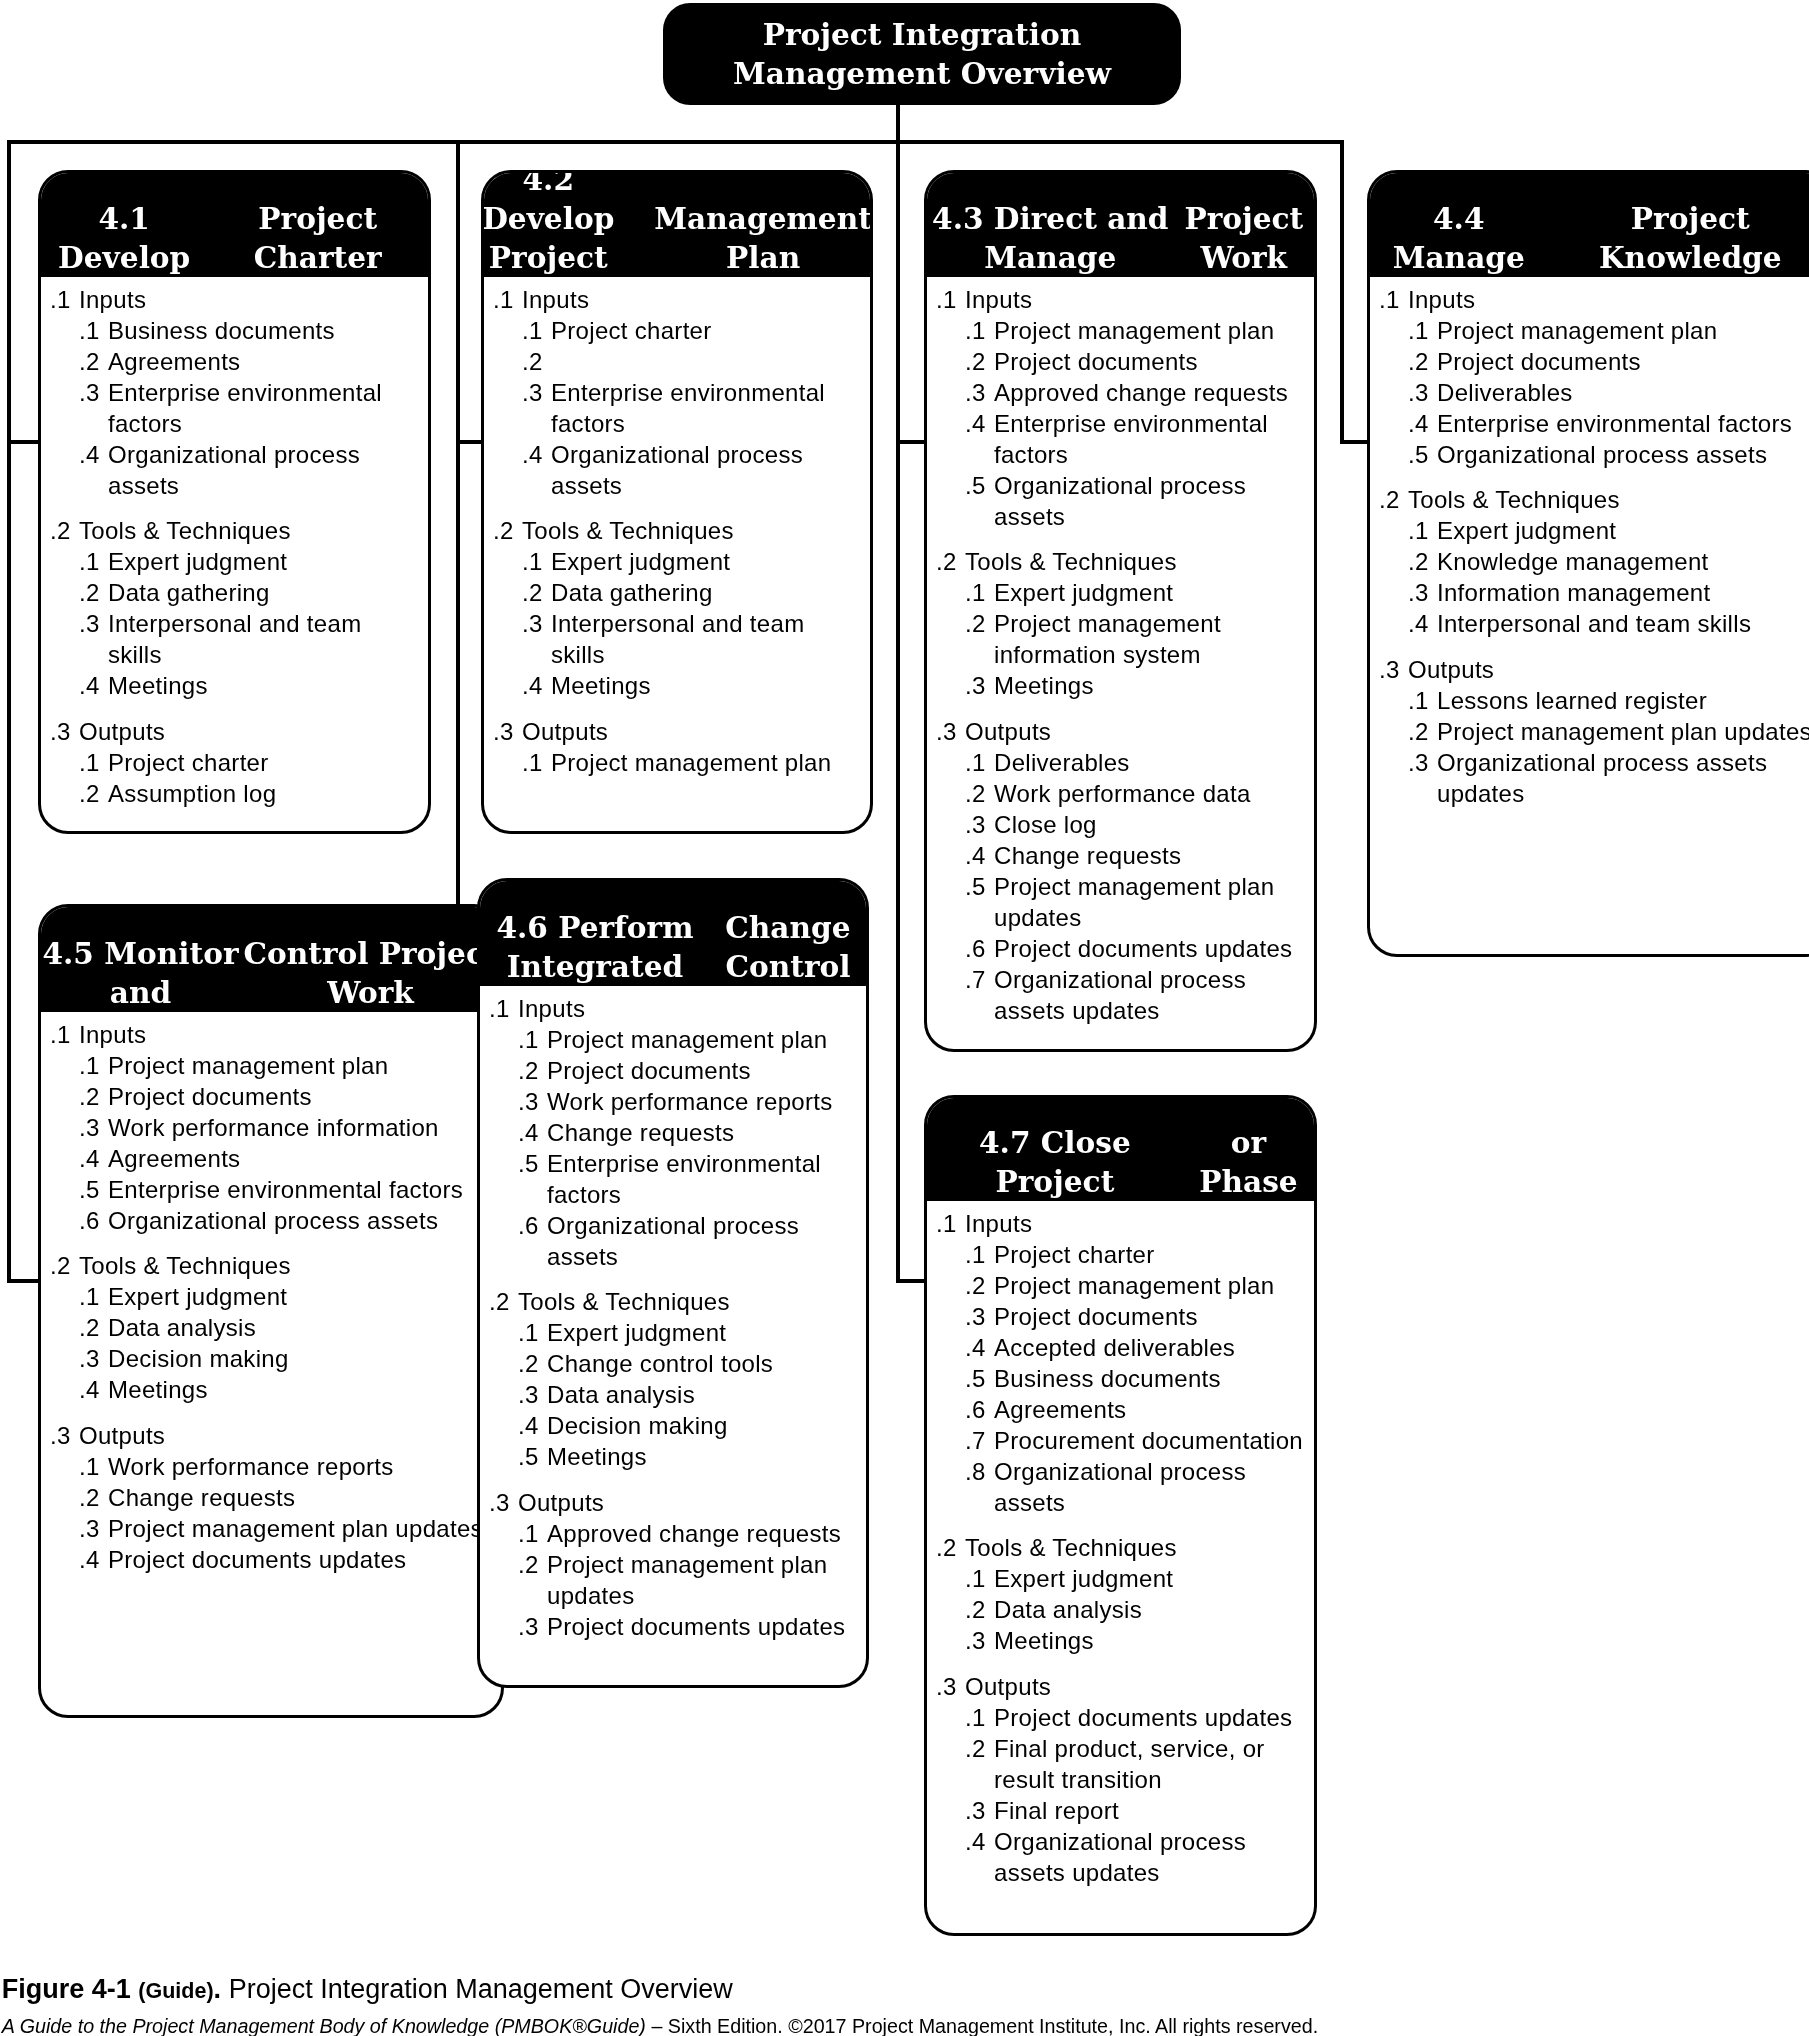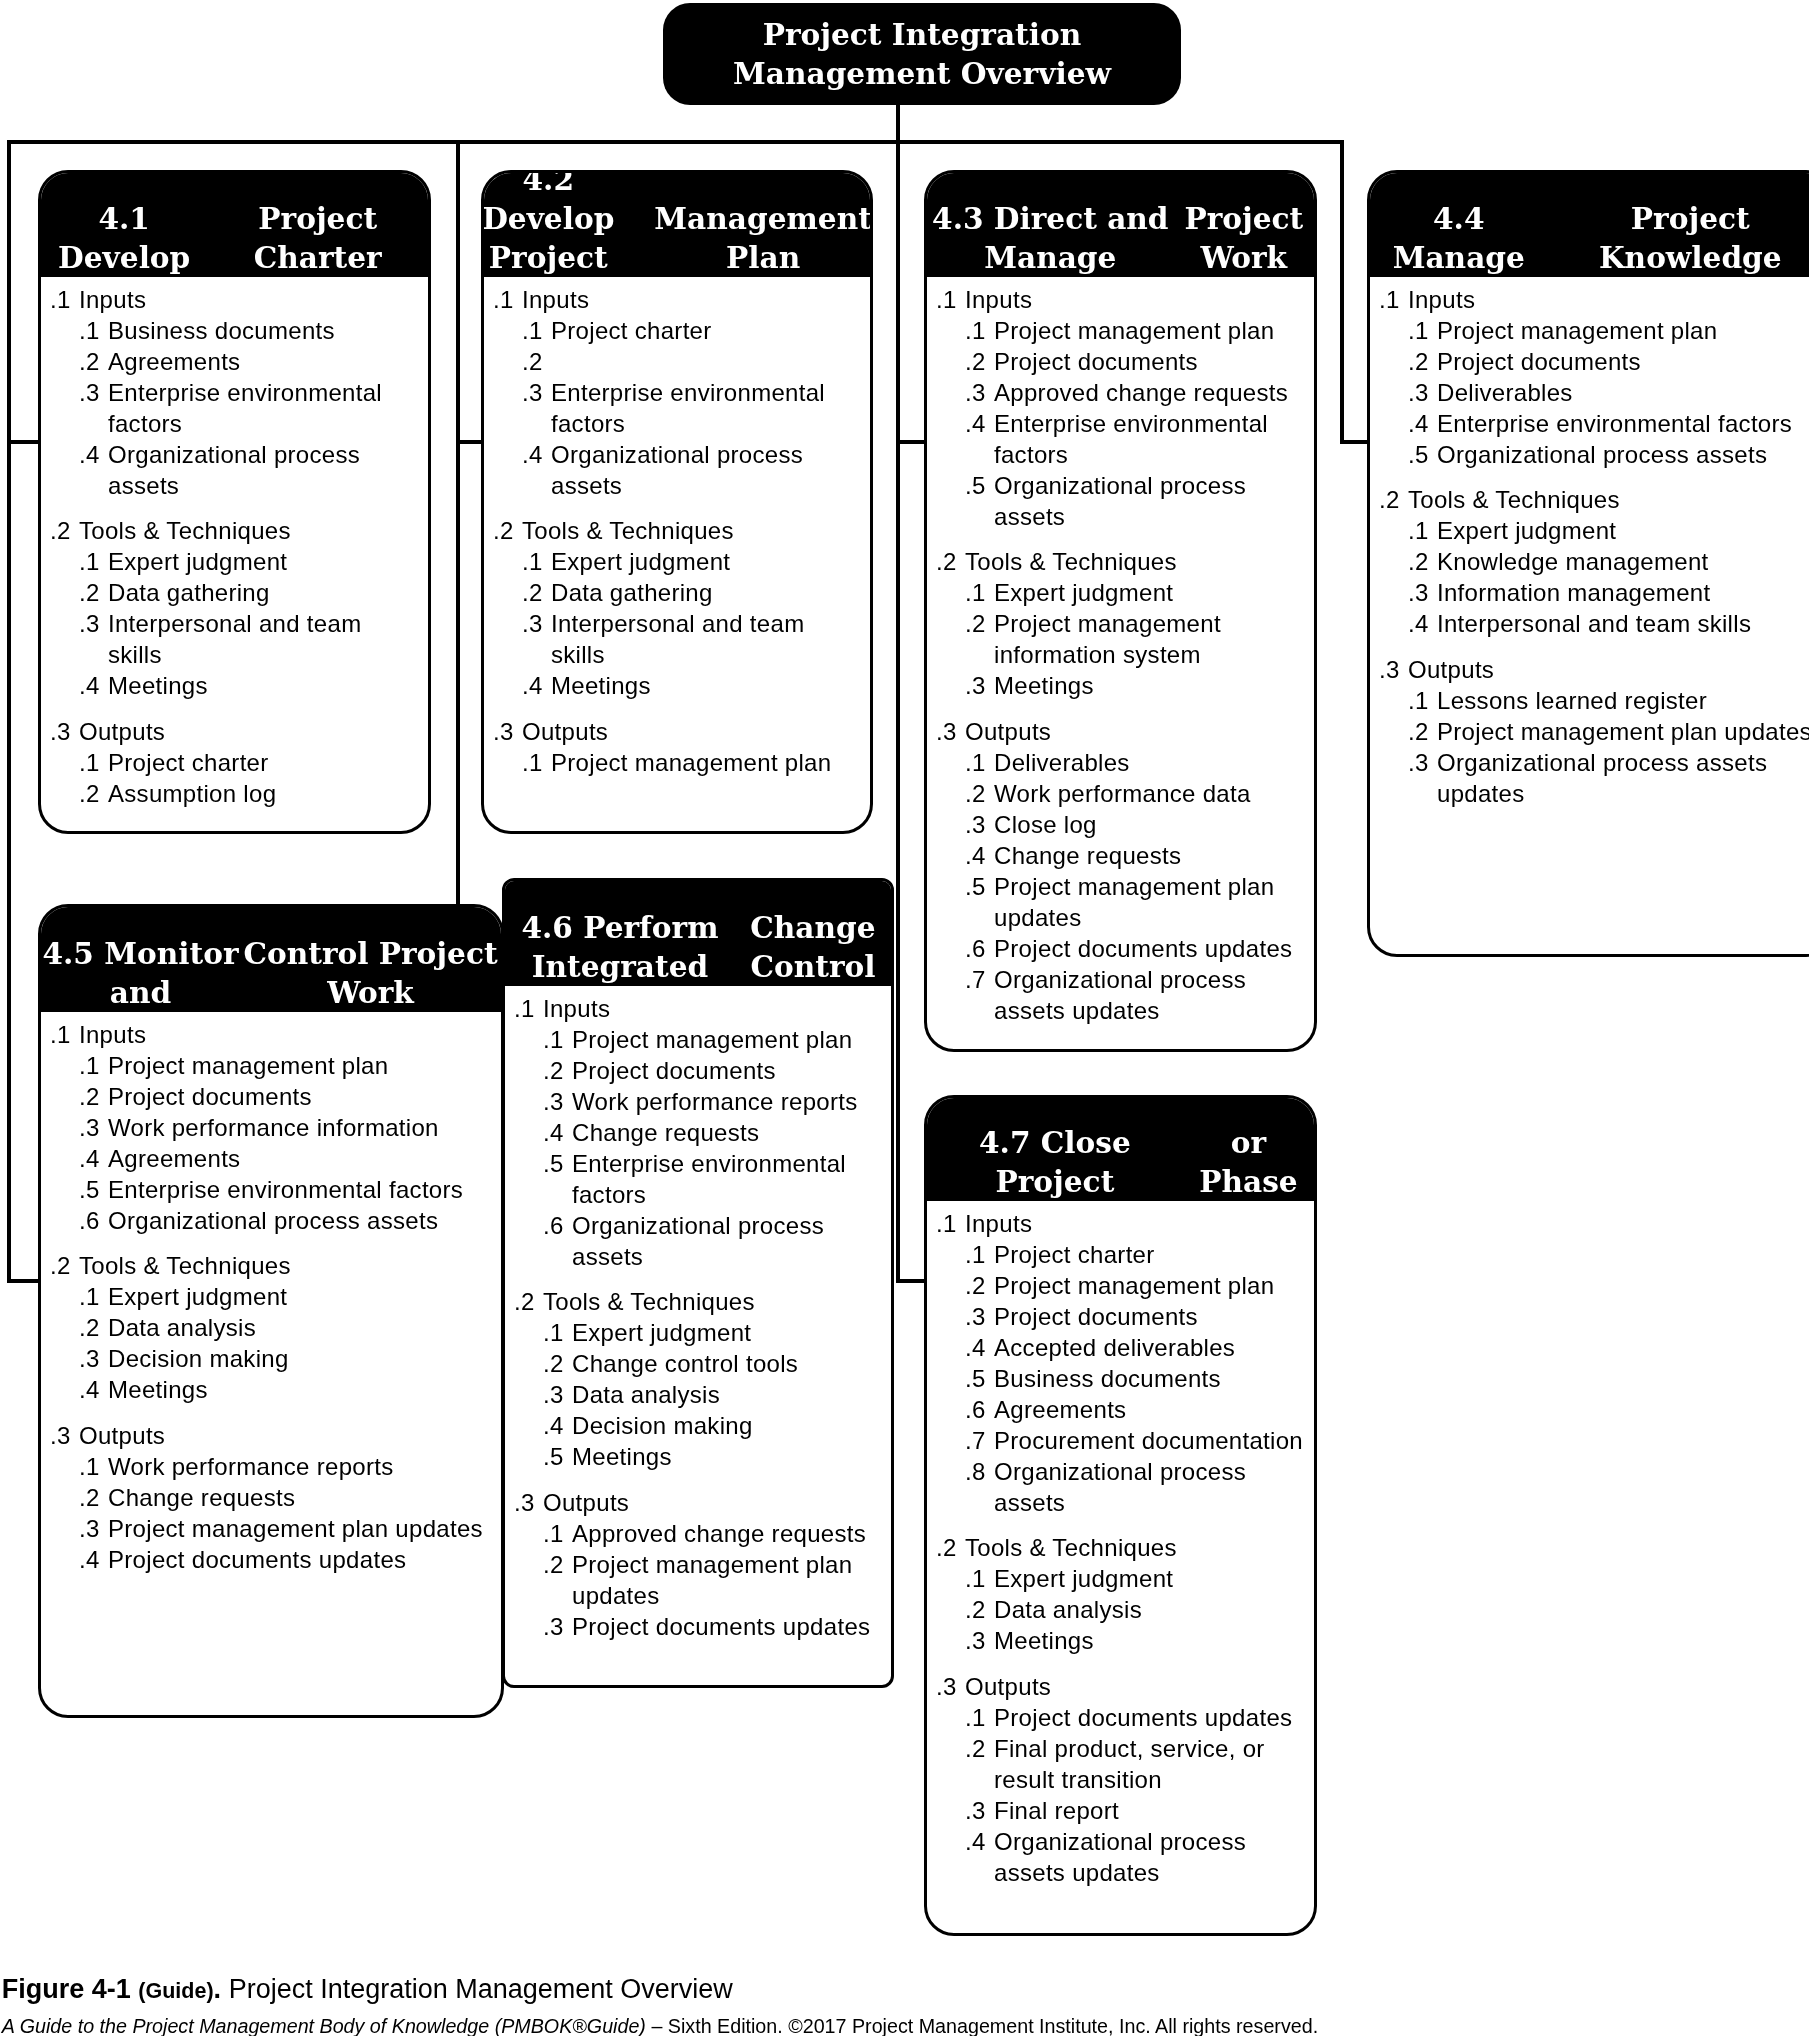--- a/index.html
+++ b/index.html
@@ -419,21 +419,21 @@
             <span class="num item-num">.3</span>
             <span class="txt">Project management plan updates</span>
           </div>
           <div class="row">
             <span class="num item-num">.4</span>
             <span class="txt">Project documents updates</span>
           </div>
         </div>
       </div>
     </div>
-    <div class="proc" style="left: 502px; top: 878px; width: 392px; height: 810px; border-radius: 12px;">
+    <div class="proc" style="left: 477px; top: 878px; width: 392px; height: 810px;">
       <div class="proc-head" style="height: 105px;">
         <div>4.6 Perform Integrated</div>
         <div>Change Control</div>
       </div>
       <div class="proc-body">
         <div class="sec">
           <div class="row">
             <span class="num sec-num">.1</span>
             <span class="txt">Inputs</span>
           </div>

